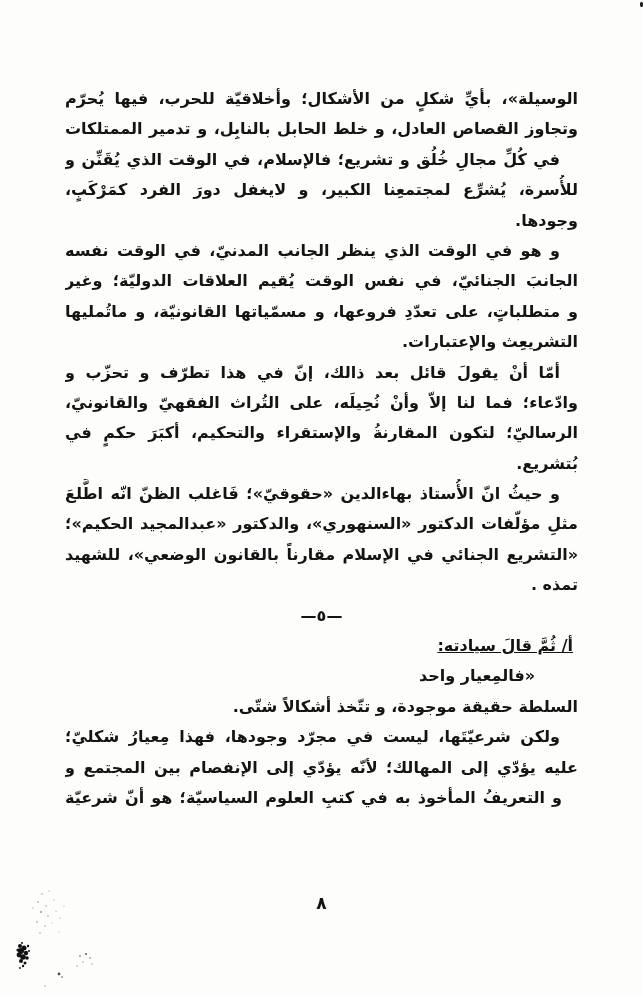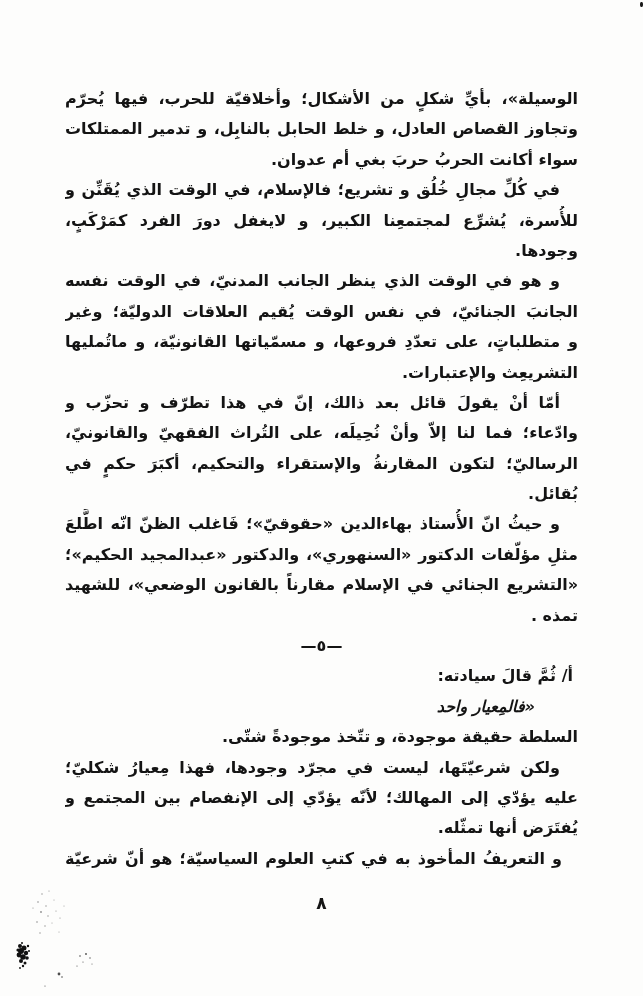--- a/index.html
+++ b/index.html
@@ -64,43 +64,41 @@
   }
 </style>
 </head>
 <body>
 
 <div class="page">
 
   <div class="text-block" id="text-block">
       <div class="line just">الوسيلة»، بأيِّ شكلٍ من الأشكال؛ وأخلاقيّة للحرب، فيها يُحرّم الإعـــتداء،</div>
       <div class="line just">وتجاوز القصاص العادل، و خلط الحابل بالنابِل، و تدمير الممتلكات والمؤسّسات؛</div>
-      <div class="line endline">سواء أكانت الحربُ حربَ بغي أم عدوان.</div>
       <div class="line just" style="padding-right: 18px;">في كُلِّ مجالِ خُلُق و تشريع؛ فالإسلام، في الوقت الذي يُقَنِّن و يُشَرِّع</div>
       <div class="line just">للأُسرة، يُشرِّع لمجتمعِنا الكبير، و لايغفل دورَ الفرد كمَرْكَبٍ، انطوى فيه العالَم</div>
       <div class="line endline">وجودها.</div>
       <div class="line just" style="padding-right: 18px;">و هو في الوقت الذي ينظر الجانب المدنيّ، في الوقت نفسه يُلاحظ</div>
       <div class="line just">الجانبَ الجنائيّ، في نفس الوقت يُقيم العلاقات الدوليّة؛ وغير ذالك من دواعي</div>
       <div class="line just">و متطلباتٍ، على تعدّدِ فروعها، و مسمّياتها القانونيّة، و ماتُمليها من جديدِ</div>
       <div class="line endline">التشريعِث والإعتبارات.</div>
       <div class="line just" style="padding-right: 18px;">أمّا أنْ يقولَ قائل بعد ذالك، إنّ في هذا تطرّف و تحزّب و تمذهْب،</div>
       <div class="line just">وادّعاء؛ فما لنا إلاّ وأنْ نُحِيلَه، على التُراث الفقهيّ والقانونيّ، والواقع التاريخيّ</div>
       <div class="line just">الرساليّ؛ لتكون المقارنةُ والإستقراء والتحكيم، أكبَرَ حكمٍ في المقام وأدقّ</div>
-      <div class="line endline">بُقائل.</div>
+      <div class="line endline">بُتشريع.</div>
       <div class="line just" style="padding-right: 18px;">و حيثُ انّ الأُستاذ بهاءالدين «حقوقيّ»؛ فَاغلب الظنّ انّه اطَّلعَ على</div>
       <div class="line just">مثلِ مؤلّفات الدكتور «السنهوري»، والدكتور «عبدالمجيد الحكيم»؛ و مثل كتاب</div>
       <div class="line just">«التشريع الجنائي في الإسلام مقارناً بالقانون الوضعي»، للشهيد عبدالقادر</div>
       <div class="line endline">تمذه .</div>
       <div class="line center-line">—٥—</div>
-      <div class="line endline" style="padding-right: 5px;">أ/ ثُمَّ قالَ سيادته:</div>
-      <div class="line endline" style="padding-right: 43px; font-style: italic;">«فالمِعيار واحد</div>
-      <div class="line endline">السلطة حقيقة موجودة، و تتّخذ موجودةً شتّى.</div>
+      <div class="line endline" style="padding-right: 5px; text-decoration: underline;">أ/ ثُمَّ قالَ سيادته:</div>
+      <div class="line endline" style="padding-right: 43px;">«فالمِعيار واحد</div>
+      <div class="line endline">السلطة حقيقة موجودة، و تتّخذ أشكالاً شتّى.</div>
       <div class="line just" style="padding-right: 18px;">ولكن شرعيّتَها، ليست في مجرّد وجودها، فهذا مِعيارُ شكليّ؛ والإقتصار</div>
       <div class="line just">عليه يؤدّي إلى المهالك؛ لأنّه يؤدّي إلى الإنفصام بين المجتمع و السلطة، التي</div>
-      <div class="line endline">يُفتَرَض أنها تمثّله.</div>
       <div class="line just" style="padding-right: 16px;">و التعريفُ المأخوذ به في كتبِ العلوم السياسيّة؛ هو أنّ شرعيّة السلطة</div>
     </div>
 
   <div class="page-number">٨</div>
 
   <svg class="ink-stain" viewBox="0 0 110 116" xmlns="http://www.w3.org/2000/svg">
 
     <g fill="#111">
       <circle cx="18" cy="68" r="2"></circle>
       <circle cx="22" cy="70" r="2.5"></circle>

